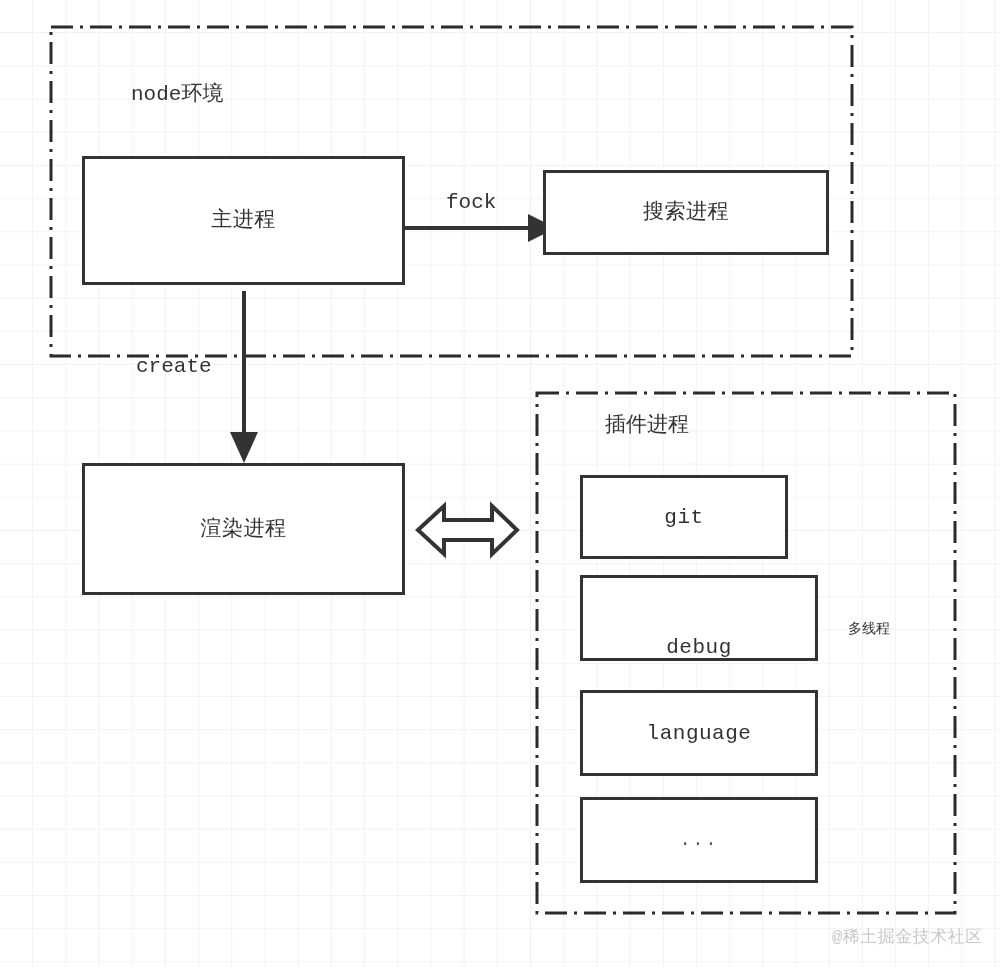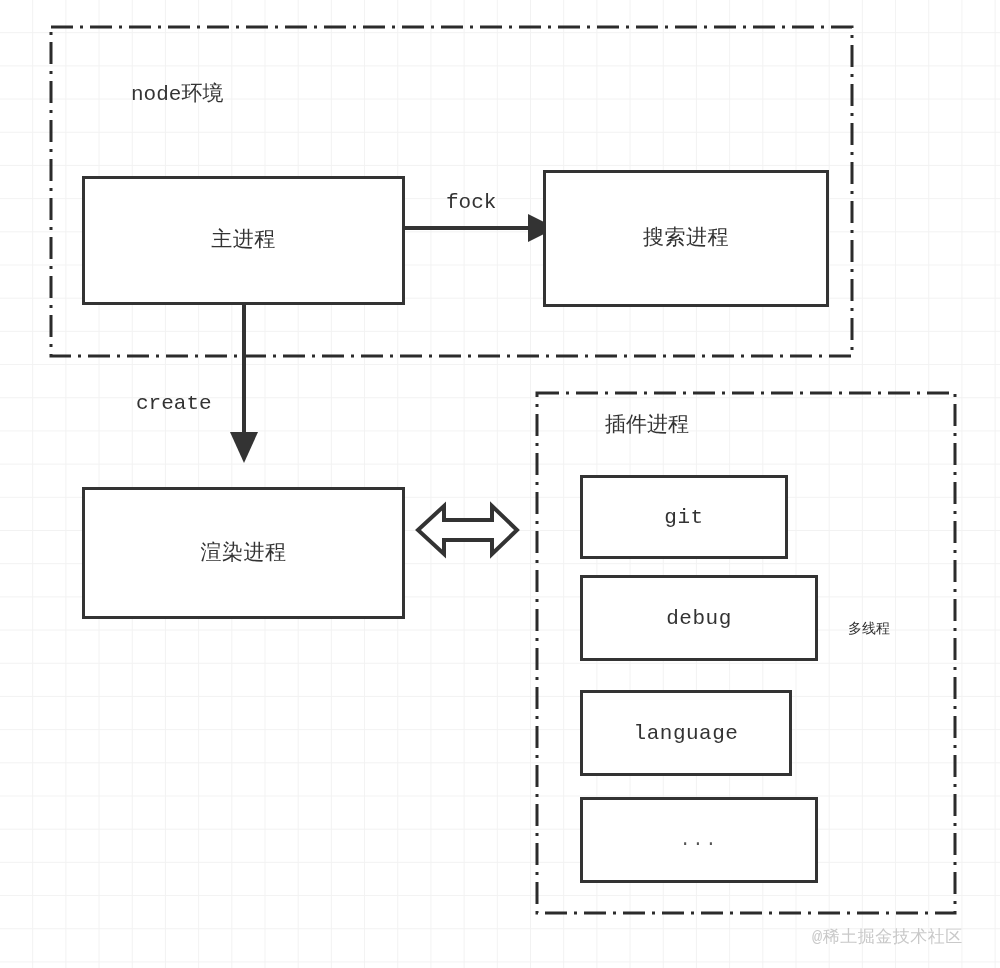--- a/index.html
+++ b/index.html
@@ -98,49 +98,49 @@
       <line x1="244" y1="291" x2="244" y2="432" stroke="#333333" stroke-width="4"></line>
       <polygon points="230,432 258,432 244,463" fill="#333333"></polygon>
     </g>
 
     <g>
       <polygon points="418,530 444,506 444,520 492,520 492,506 517,530 492,554 492,540 444,540 444,554" fill="#ffffff" stroke="#333333" stroke-width="4" stroke-linejoin="miter"></polygon>
     </g>
   </svg>
 
   <div class="caption" style="left:446px; top:192px;">fock</div>
-  <div class="caption" style="left:136px; top:393px;">create</div>
+  <div class="caption" style="left:136px; top:356px;">create</div>
 
-  <div class="box" style="left:82px; top:176px; width:323px; height:129px;">
+  <div class="box" style="left:82px; top:156px; width:323px; height:129px;">
     <span class="box-label cjk">主进程</span>
   </div>
 
-  <div class="box" style="left:543px; top:170px; width:286px; height:137px;">
+  <div class="box" style="left:543px; top:170px; width:286px; height:85px;">
     <span class="box-label cjk">搜索进程</span>
   </div>
 
-  <div class="box" style="left:82px; top:487px; width:323px; height:132px;">
+  <div class="box" style="left:82px; top:463px; width:323px; height:132px;">
     <span class="box-label cjk">渲染进程</span>
   </div>
 
   <div class="caption" style="left:605px; top:415px;text-align:center;">插件进程</div>
 
   <div class="box" style="left:580px; top:475px; width:208px; height:84px;">
     <span class="box-label latin">git</span>
   </div>
 
-  <div class="box" style="left:580px; top:575px; width:238px; height:86px;">
+  <div class="box" style="left:580px; top:575px; width:238px; height:86px;align-items:flex-end;">
     <span class="box-label latin">debug</span>
   </div>
 
-  <div class="box" style="left:580px; top:690px; width:212px; height:86px;">
+  <div class="box" style="left:580px; top:690px; width:238px; height:86px;">
     <span class="box-label latin">language</span>
   </div>
 
   <div class="box" style="left:580px; top:797px; width:238px; height:86px;">
     <span class="box-label ellipsis">...</span>
   </div>
 
   <div class="caption small" style="left:848px; top:622px;">多线程</div>
 
-  <div class="watermark" style="left:812px; top:925px;">@稀土掘金技术社区</div>
+  <div class="watermark" style="left:832px; top:925px;">@稀土掘金技术社区</div>
 
 </div>
 
 </body></html>

